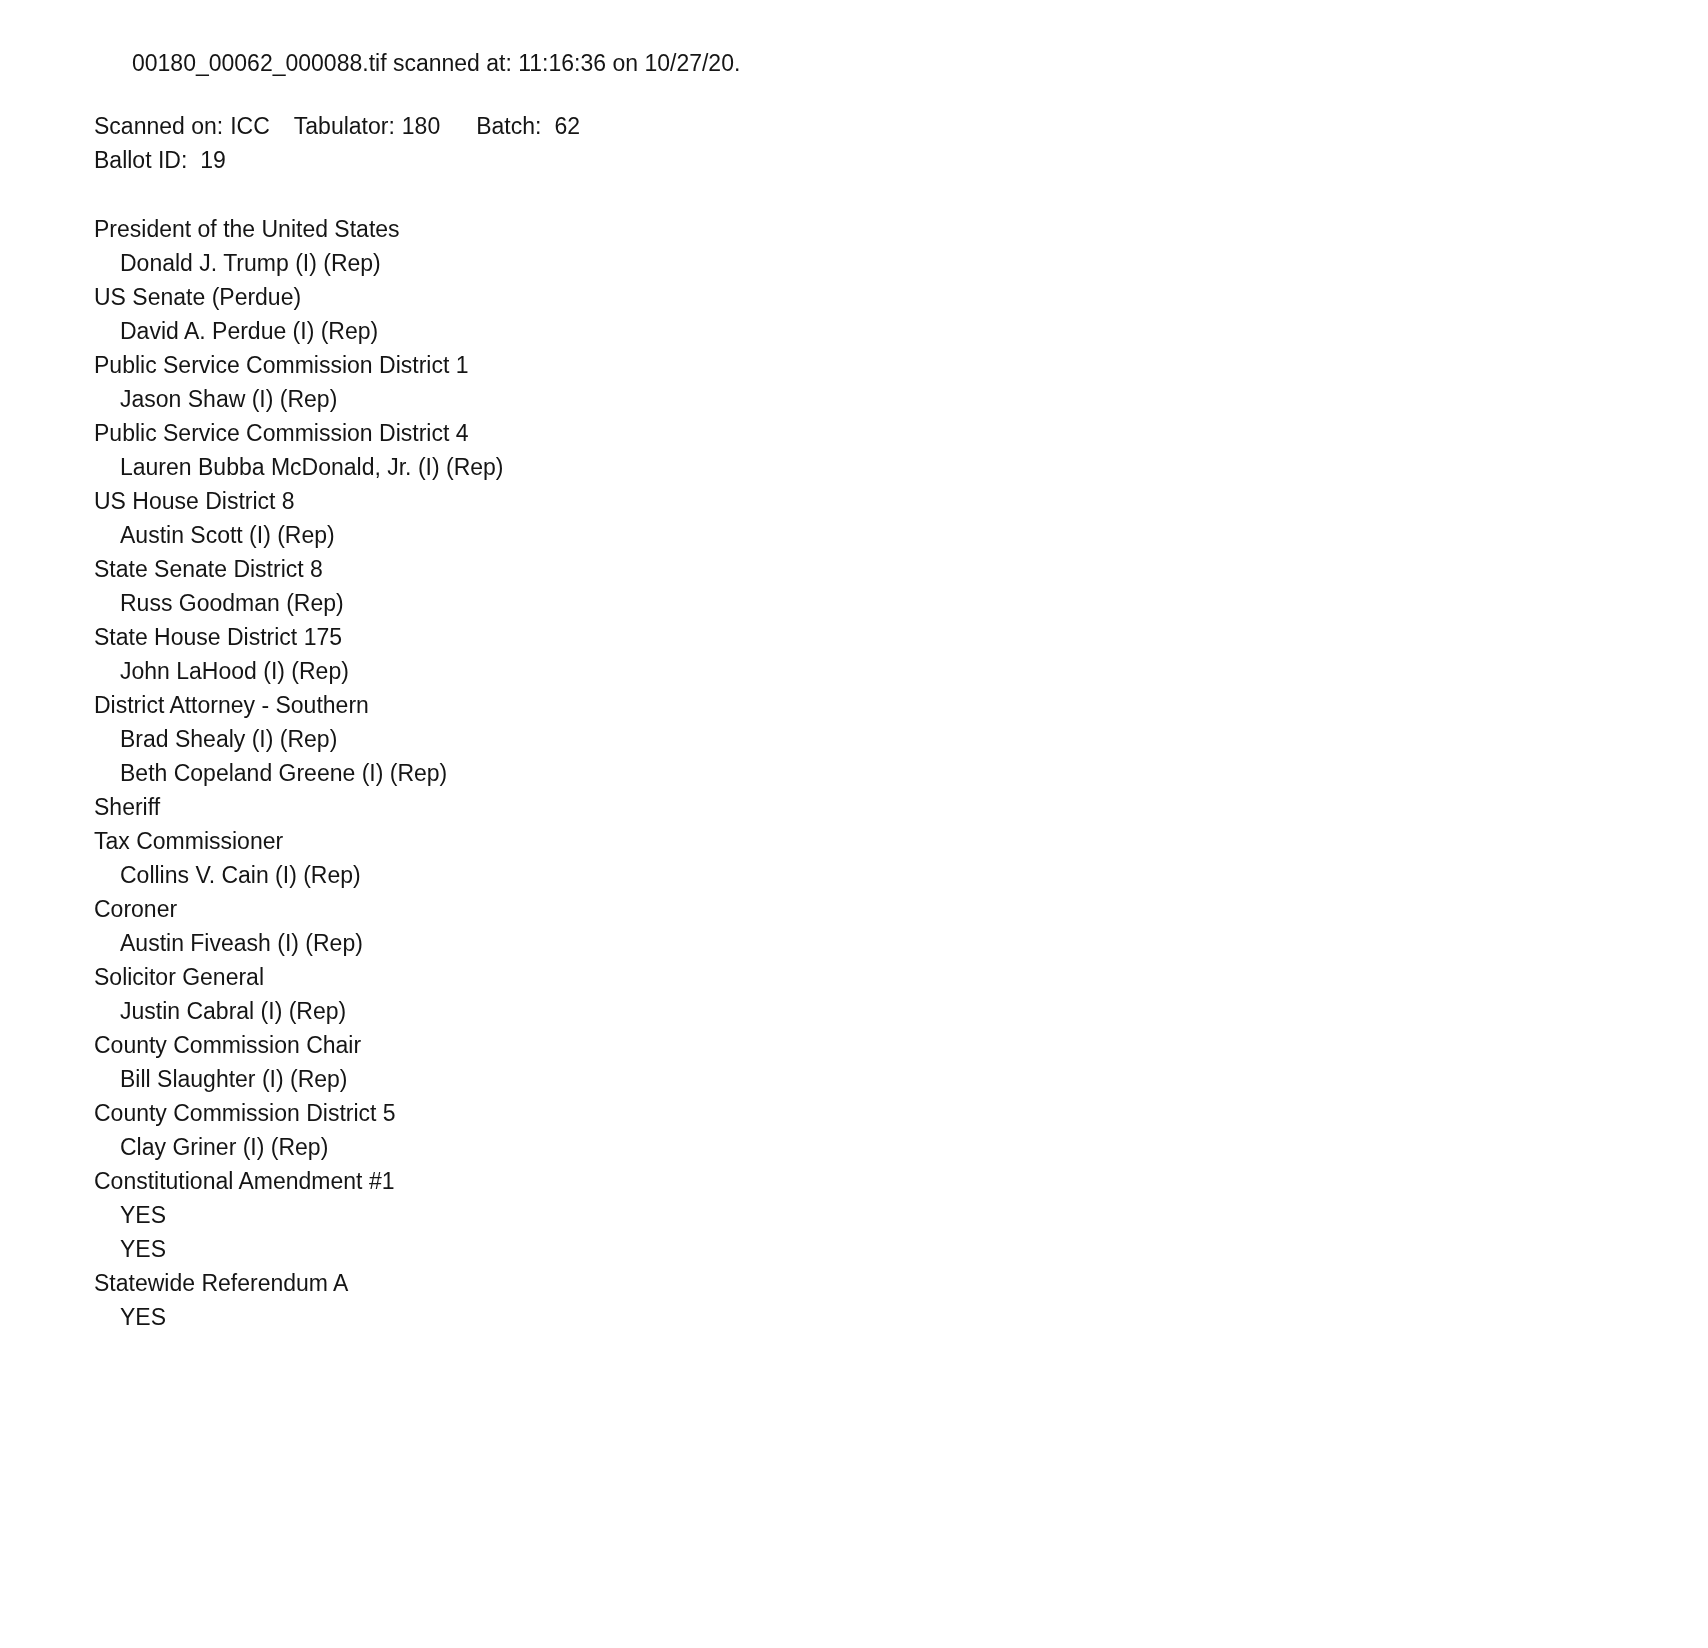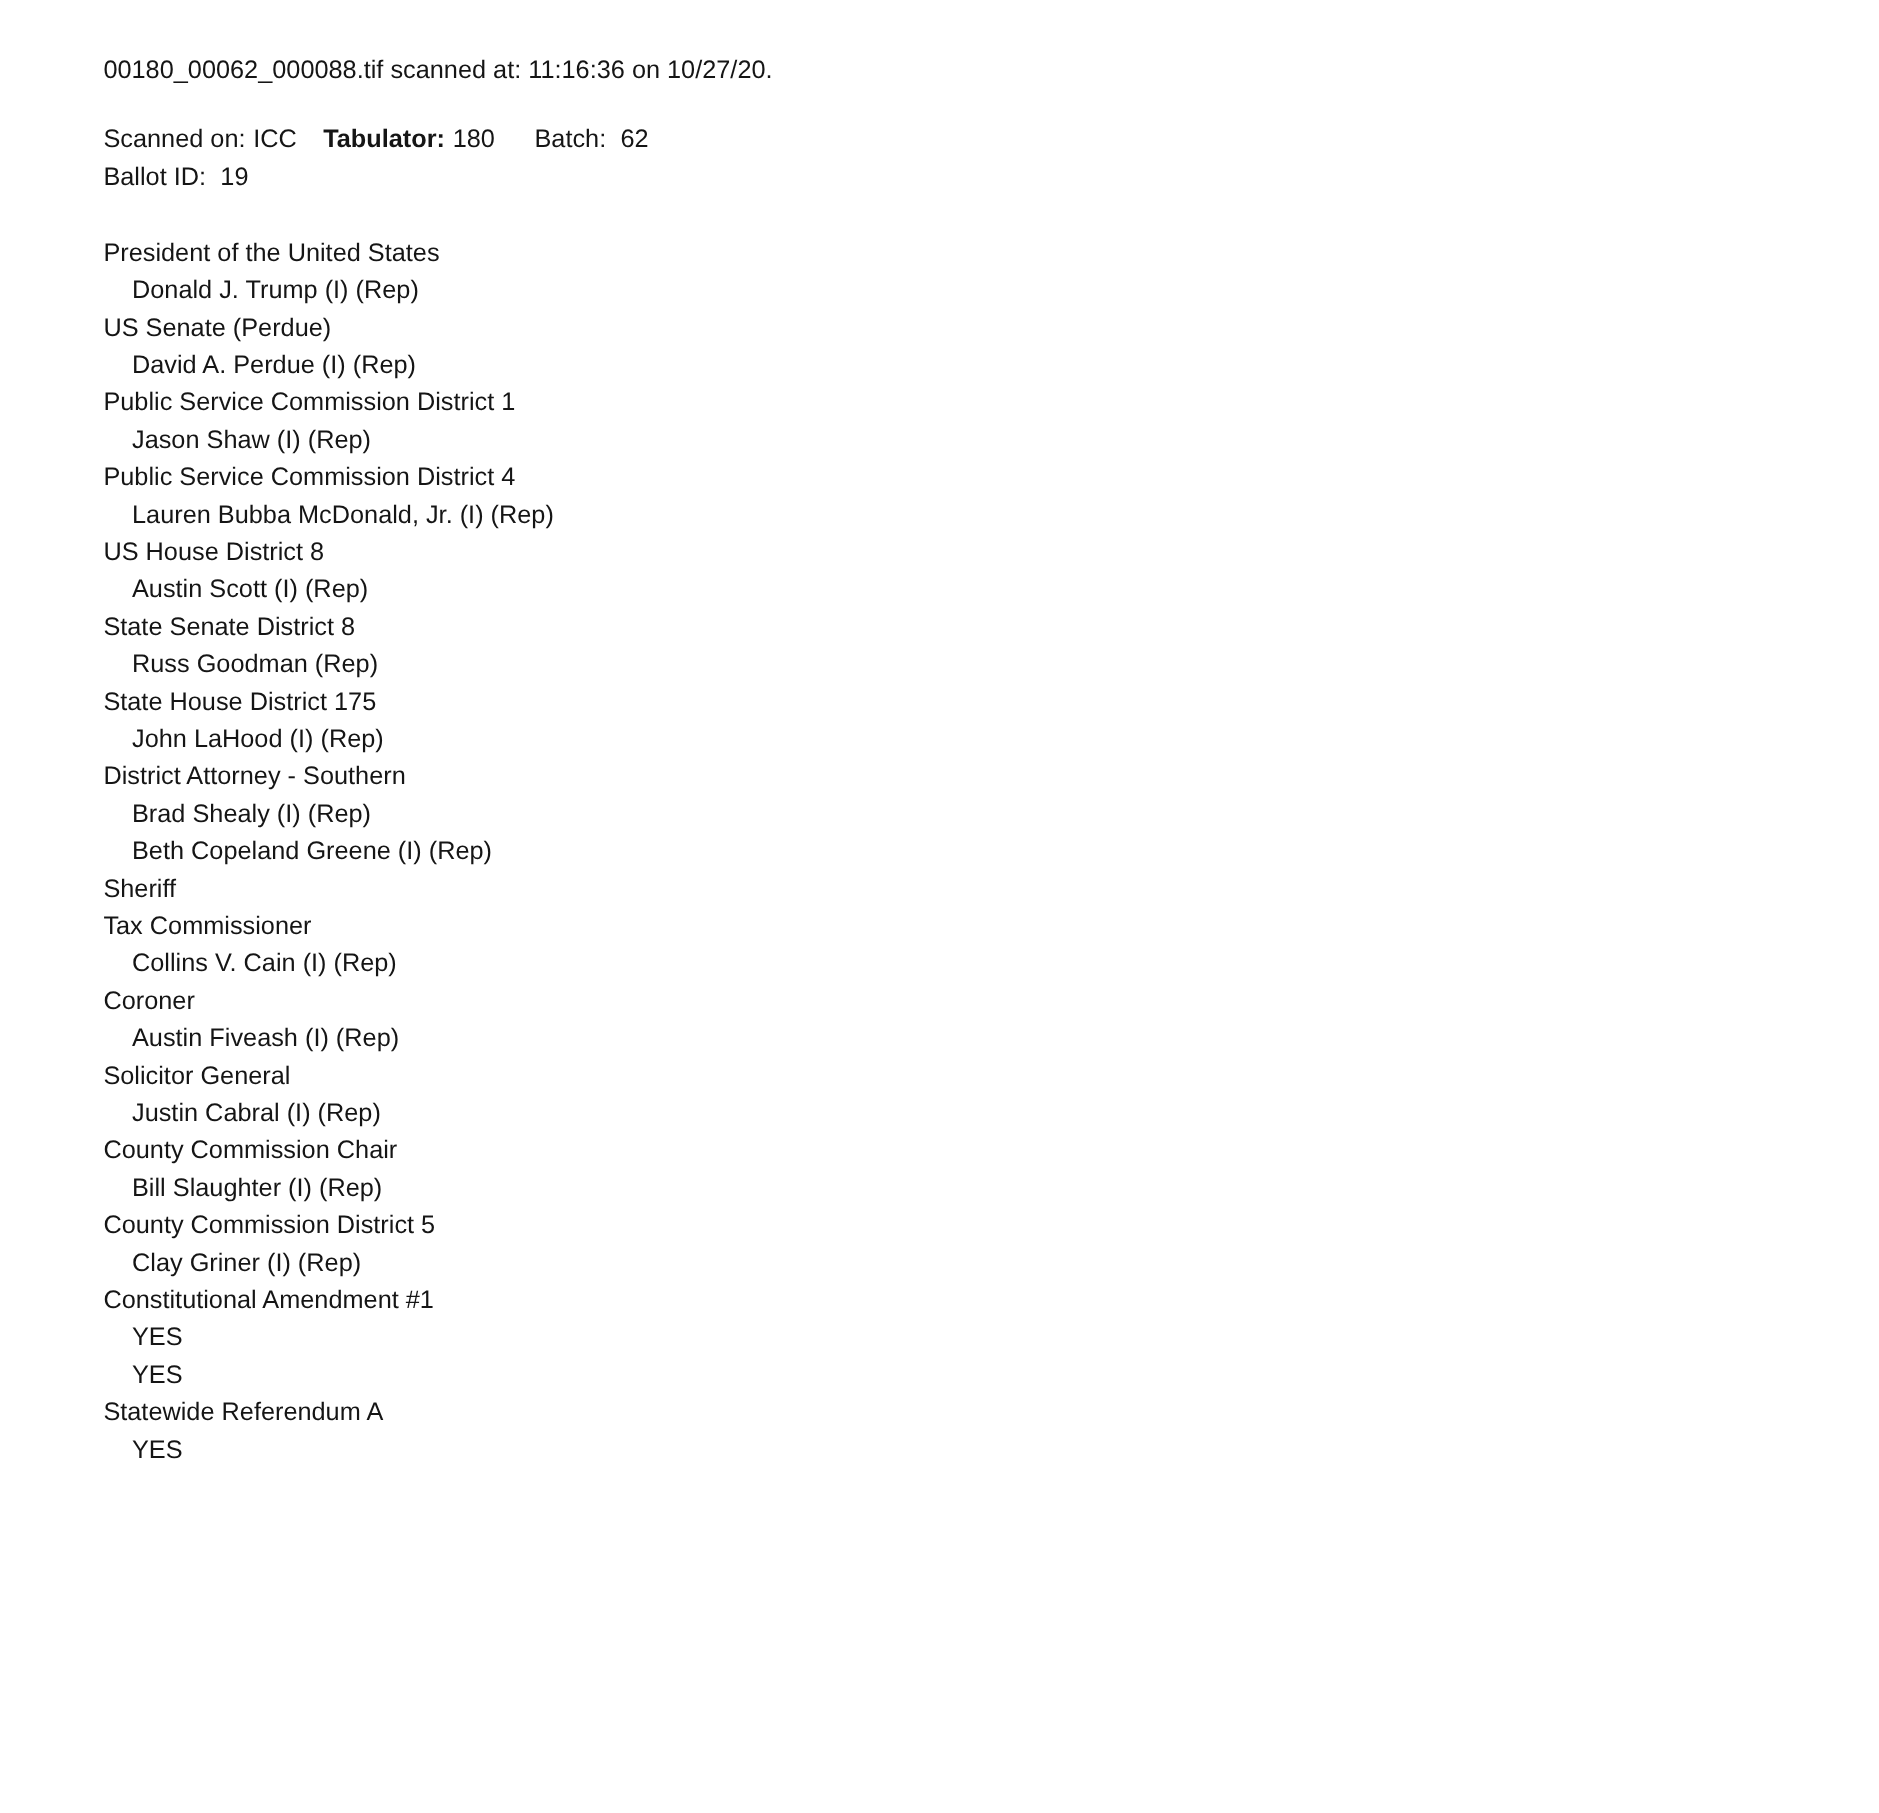--- a/index.html
+++ b/index.html
@@ -15,24 +15,25 @@
     overflow: hidden;
   }
   .doc {
     padding: 46px 60px 0 94px;
     font-size: 23px;
     line-height: 34px;
   }
   .scan-header {
     margin-bottom: 29px;
     white-space: nowrap;
+    margin-left: 38px;
   }
   .scan-info-line { white-space: nowrap; }
   .v  { margin-left: 7px; }
-  .g1 { margin-left: 24px; font-weight: bold; }
+  .g1 { margin-left: 24px; }
   .g2 { margin-left: 36px; }
   .v2 { margin-left: 13px; }
   .ballot-line { white-space: nowrap; }
   .contest-list {
     margin-top: 35px;
   }
   .contest-row { }
   .contest-title { white-space: nowrap; }
   .contest-selection {
     padding-left: 26px;

